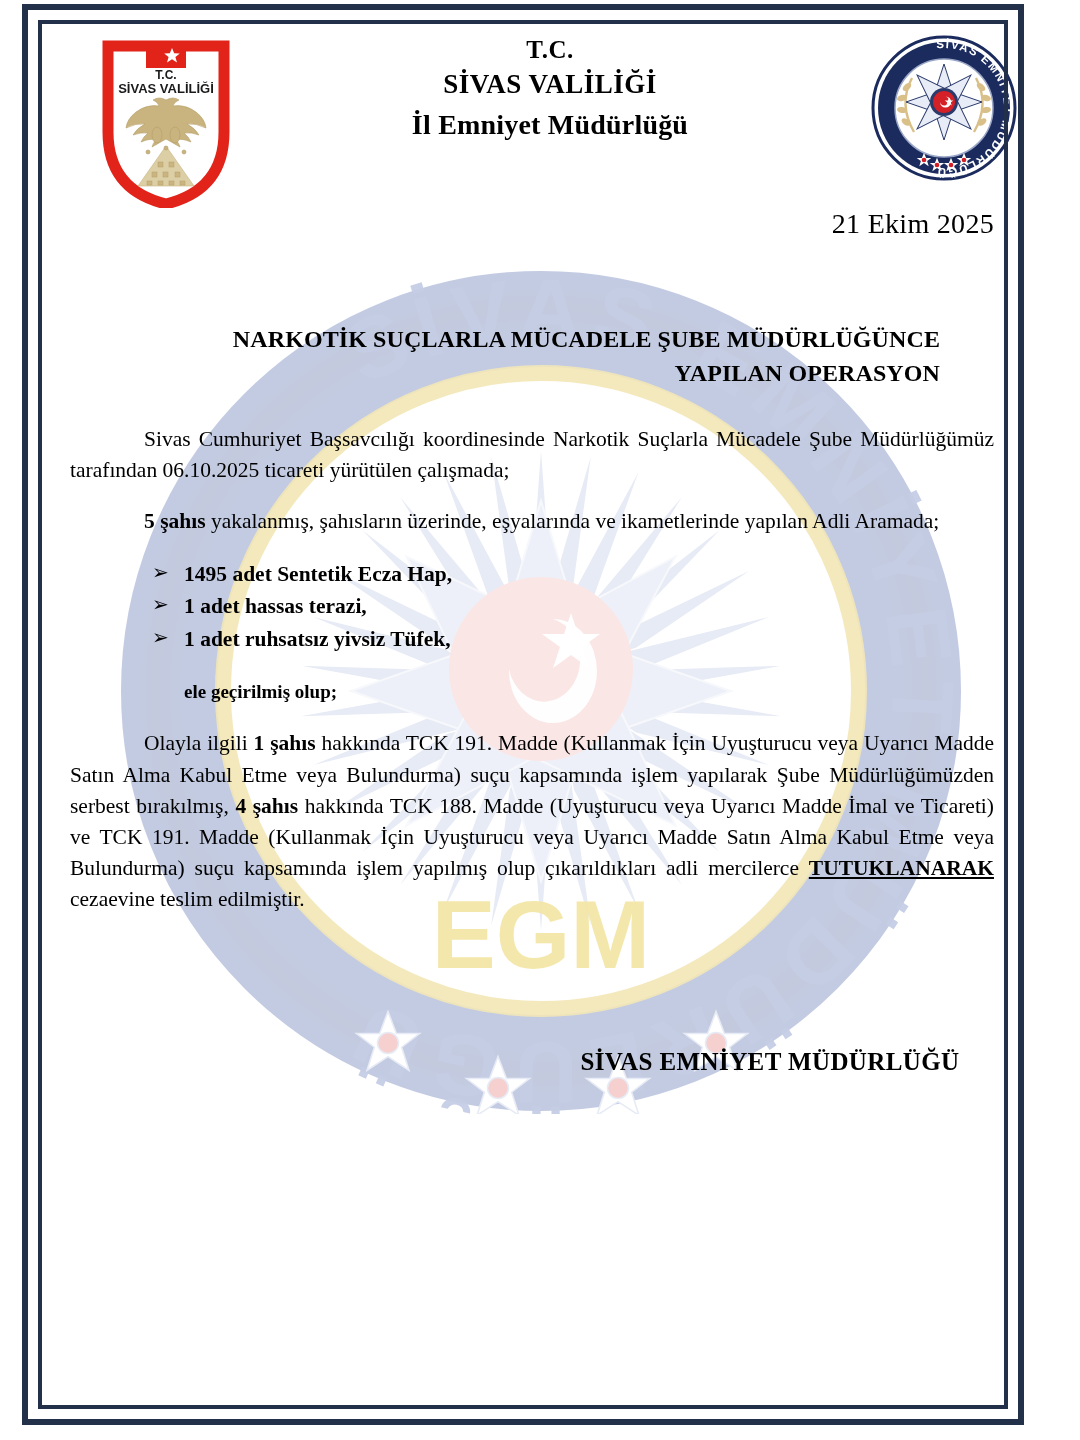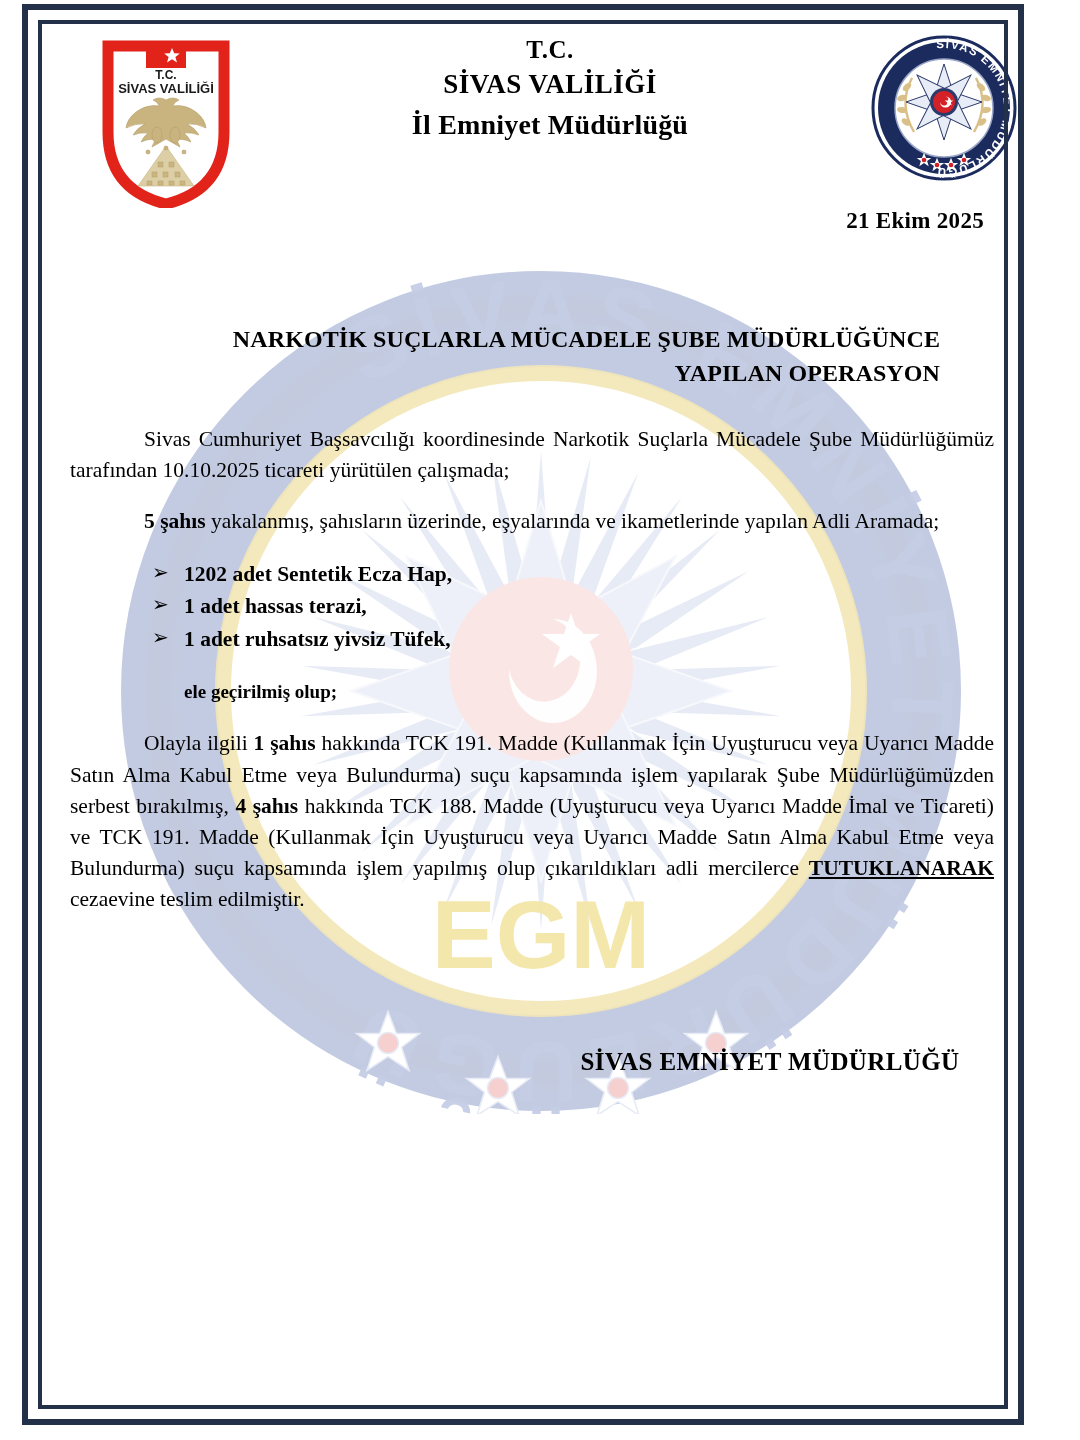--- a/index.html
+++ b/index.html
@@ -109,24 +109,24 @@
     left: 808px;
     top: 10px;
     width: 152px;
     height: 152px;
   }
   .seal-right svg { width: 100%; height: 100%; display: block; }
 
   
   .doc-date {
     position: absolute;
-    right: 96px;
+    right: 86px;
     top: 208px;
-    font-size: 23px;
-    font-weight: bold;
+    font-size: 28px;
+    font-weight: normal;
     letter-spacing: 0.3px;
   }
 
   
   .doc-title {
     position: absolute;
     left: 140px;
     top: 322px;
     width: 800px;
     text-align: right;
@@ -416,26 +416,26 @@
 
   <div class="doc-date">21 Ekim 2025</div>
 
   <div class="doc-title">
     <div>NARKOTİK SUÇLARLA MÜCADELE ŞUBE MÜDÜRLÜĞÜNCE</div>
     <div>YAPILAN OPERASYON</div>
   </div>
 
   <div class="body-text">
 
-    <p><span>Sivas Cumhuriyet Başsavcılığı koordinesinde Narkotik Suçlarla Mücadele Şube Müdürlüğümüz tarafından </span><span>10.10.2025</span><span> ticareti yürütülen çalışmada;</span></p>
+    <p><span>Sivas Cumhuriyet Başsavcılığı koordinesinde Narkotik Suçlarla Mücadele Şube Müdürlüğümüz tarafından </span><span>06.10.2025</span><span> ticareti yürütülen çalışmada;</span></p>
 
     <p class="indent-small"><b>5 şahıs</b><span> yakalanmış, şahısların üzerinde, eşyalarında ve ikametlerinde yapılan Adli Aramada;</span></p>
 
     <ul class="bullet-list">
-      <li><span class="arrow">➢</span><span>1202 adet Sentetik Ecza Hap,</span></li>
+      <li><span class="arrow">➢</span><span>1495 adet Sentetik Ecza Hap,</span></li>
       <li><span class="arrow">➢</span><span>1 adet hassas terazi,</span></li>
       <li><span class="arrow">➢</span><span>1 adet ruhsatsız yivsiz Tüfek,</span></li>
     </ul>
     <div class="bullet-tail">ele geçirilmiş olup;</div>
 
     <p class="para-arrest"><span>Olayla ilgili </span><b>1 şahıs</b><span> hakkında TCK 191. Madde (Kullanmak İçin Uyuşturucu veya Uyarıcı Madde Satın Alma Kabul Etme veya Bulundurma) suçu kapsamında işlem yapılarak Şube Müdürlüğümüzden serbest bırakılmış, </span><b>4 şahıs</b><span> hakkında TCK 188. Madde (Uyuşturucu veya Uyarıcı Madde İmal ve Ticareti) ve TCK 191. Madde (Kullanmak İçin Uyuşturucu veya Uyarıcı Madde Satın Alma Kabul Etme veya Bulundurma) suçu kapsamında işlem yapılmış olup çıkarıldıkları adli mercilerce </span><b><u>TUTUKLANARAK</u></b><span> cezaevine teslim edilmiştir.</span></p>
 
 
   </div>
 

